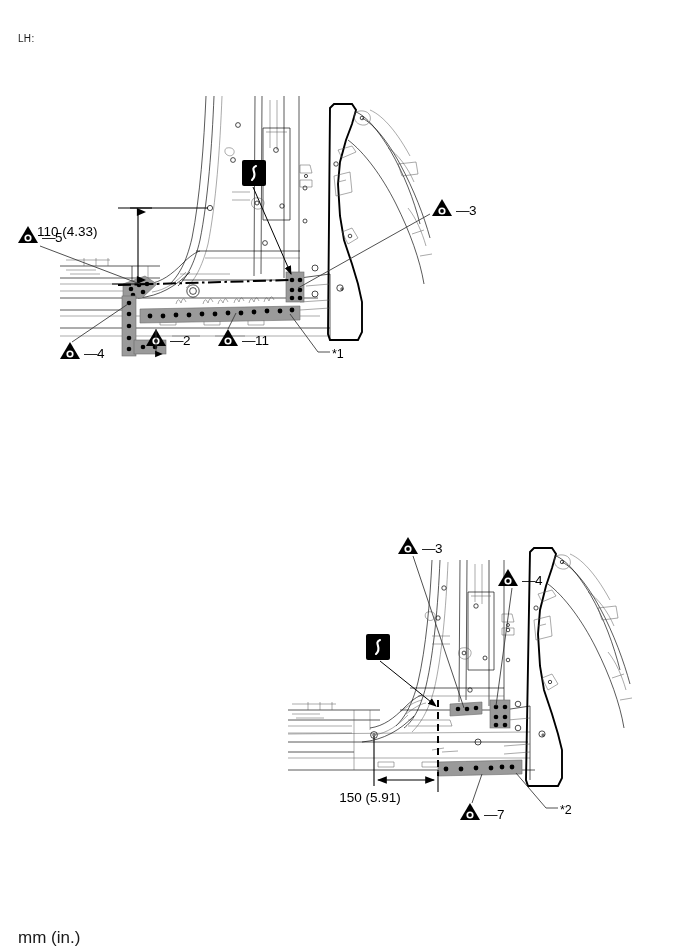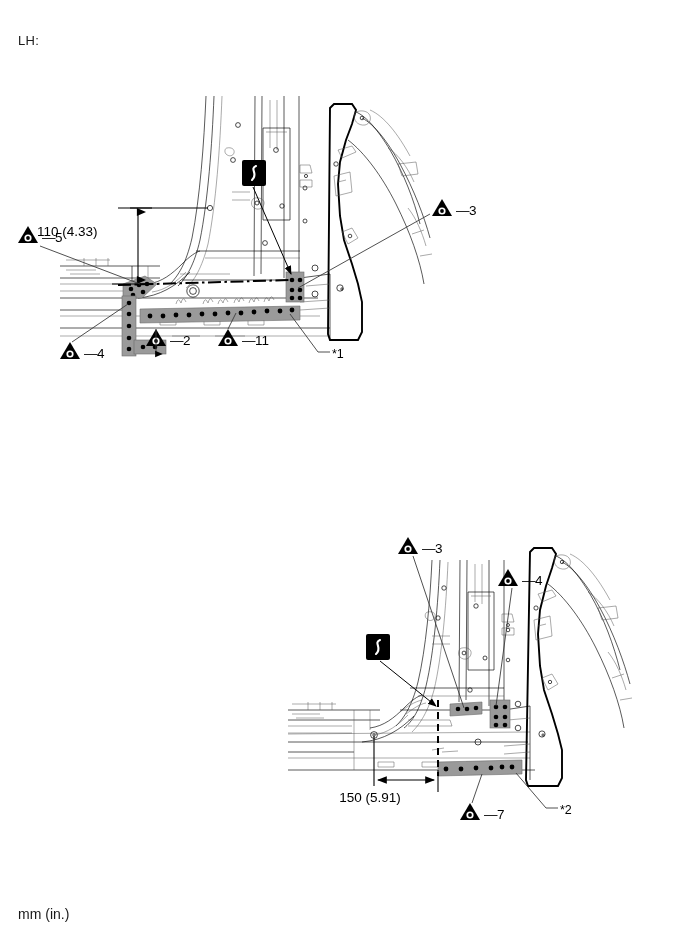--- a/index.html
+++ b/index.html
@@ -8,25 +8,25 @@
     background:#ffffff;
     font-family:"Liberation Sans", sans-serif;
     color:#000;
     position:relative;
     overflow:hidden;
   }
   .page{position:absolute;inset:0;}
 
   .hdr-label{
     position:absolute;left:18px;top:33px;
-    font-size:13px;letter-spacing:.3px;color:#1a1a1a;
+    font-size:10px;letter-spacing:.3px;color:#1a1a1a;
   }
   .footer-label{
-    position:absolute;left:18px;top:906px;
-    font-size:14px;color:#1a1a1a;
+    position:absolute;left:18px;top:928px;
+    font-size:17px;color:#1a1a1a;
   }
 
   .fig{position:absolute;}
   .fig svg{display:block;}
 
   
   #figure-top{left:0px;top:88px;width:560px;height:290px;}
   
   #figure-bottom{left:280px;top:530px;width:408px;height:305px;}
 

